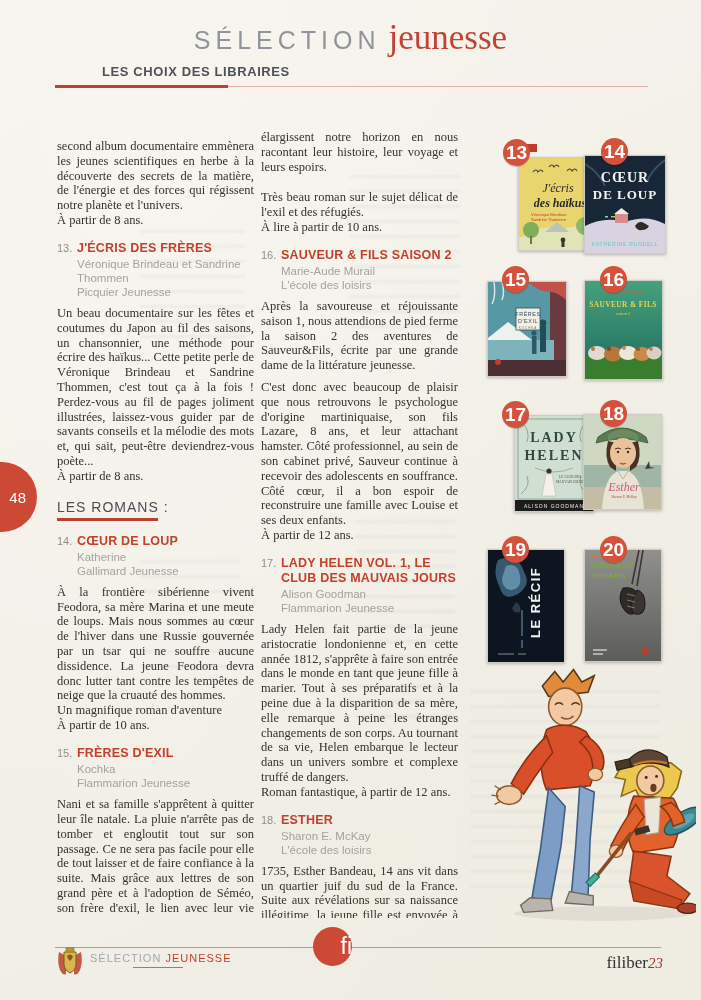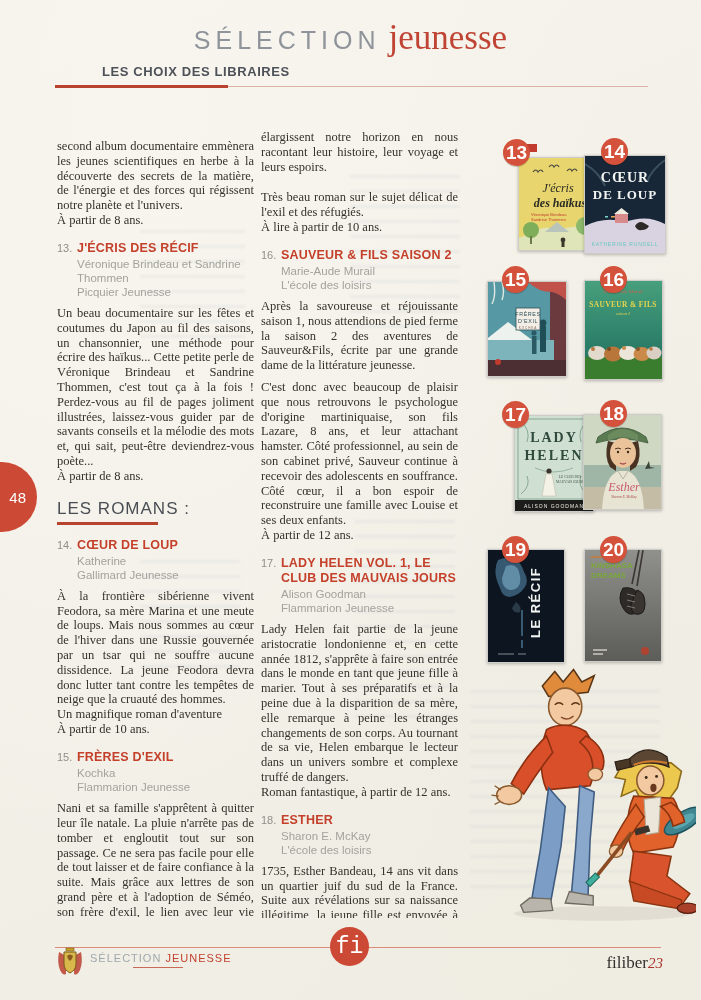--- a/index.html
+++ b/index.html
@@ -34,38 +34,38 @@
   .age{font-size:12.5px;line-height:15px;margin:0;color:#35312b;}
   .entry{margin-top:13px;}
   .entry-head{display:flex;margin:0 0 1px 0;}
   .entry-num{flex:none;width:20px;font-family:"Liberation Sans",sans-serif;font-size:11px;
              line-height:15px;color:#8f8f8b;}
   .entry-title{font-family:"Liberation Sans",sans-serif;font-weight:700;font-size:12.5px;
                line-height:15px;color:#c4402a;letter-spacing:.2px;}
   .entry-meta{padding-left:20px;font-family:"Liberation Sans",sans-serif;font-size:11.5px;
               line-height:14px;color:#a3a29c;}
   .entry .body-p{margin-top:7px;}
-  .romans{margin-top:15px;font-family:"Liberation Sans",sans-serif;font-size:17px;
+  .romans{margin-top:15px;font-family:"Liberation Sans",sans-serif;font-size:14px;
           letter-spacing:1px;color:#494e54;}
   .romans-bar{width:101px;height:3px;background:#b8432f;margin:3px 0 2px 0;}
   
   .cover{position:absolute;border:1px solid rgba(60,50,40,.25);box-shadow:0 1px 3px rgba(0,0,0,.25);
          background:#fff;}
   .cover svg{display:block;width:100%;height:100%;}
   .badge{position:absolute;width:27px;height:27px;border-radius:50%;background:#d4523b;color:#ffffff;
          display:flex;align-items:center;justify-content:center;font-family:"Liberation Sans",sans-serif;
          font-weight:700;font-size:19px;z-index:5;box-shadow:0 1px 1px rgba(0,0,0,.2);margin-left:24px;}
   .red-tab{position:absolute;left:523px;top:144px;width:14px;height:8px;background:#c23b2e;z-index:4;}
   
   .illus{position:absolute;left:478px;top:662px;width:218px;height:262px;}
   
   .footer-line{position:absolute;left:55px;top:947px;width:606px;height:1px;background:#d98c7a;}
-  .fi-circle{position:absolute;left:330px;top:927px;width:39px;height:39px;border-radius:50%;
-             background:#cc4a35;color:#fff;display:flex;align-items:center;justify-content:center;
-             font-family:Liberation Mono, monospace;font-size:23px;z-index:3;}
+  .fi-circle{position:absolute;left:313px;top:927px;width:39px;height:39px;border-radius:50%;
+             background:#cc4a35;color:#fff;display:flex;align-items:center;justify-content:flex-end;
+             font-family:Liberation Sans, sans-serif;font-size:23px;z-index:3;}
   .crest{position:absolute;left:56px;top:946px;width:28px;height:32px;}
   .footer-section{position:absolute;left:90px;top:952px;font-family:"Liberation Sans",sans-serif;
                   font-size:11px;letter-spacing:1px;color:#9fa8ad;}
   .footer-section .fs-accent{color:#c2402e;}
   .footer-underline{position:absolute;left:133px;top:967px;width:50px;height:1px;background:#c96a58;}
   .brandmark{position:absolute;right:38px;top:953px;font-family:"Liberation Serif",serif;
              font-size:17px;color:#33312e;}
   .brandmark .issue{color:#a8332c;font-style:italic;font-size:15px;margin-top:36px;}
 </style>
 </head>
@@ -90,21 +90,21 @@
     <span>48</span>
   </div>
 
   <div class="col" id="col1">
     <p class="body-p">second album documentaire emmènera les jeunes scientifiques en herbe à la découverte des secrets de la matière, de l'énergie et des forces qui régissent notre planète et l'univers.</p>
     <p class="age">À partir de 8 ans.</p>
 
     <div class="entry">
       <div class="entry-head">
         <span class="entry-num">13.</span>
-        <span class="entry-title">J'ÉCRIS DES RÉCIF</span>
+        <span class="entry-title">J'ÉCRIS DES FRÈRES</span>
       </div>
       <div class="entry-meta">Véronique Brindeau et Sandrine Thommen</div>
       <div class="entry-meta">Picquier Jeunesse</div>
       <p class="body-p">Un beau documentaire sur les fêtes et coutumes du Japon au fil des saisons, un chansonnier, une méthode pour écrire des haïkus... Cette petite perle de Véronique Brindeau et Sandrine Thommen, c'est tout ça à la fois ! Perdez-vous au fil de pages joliment illustrées, laissez-vous guider par de savants conseils et la mélodie des mots et, qui sait, peut-être deviendrez-vous poète...</p>
       <p class="age">À partir de 8 ans.</p>
     </div>
 
     <div class="romans">LES ROMANS :</div>
     <div class="romans-bar"></div>
 

